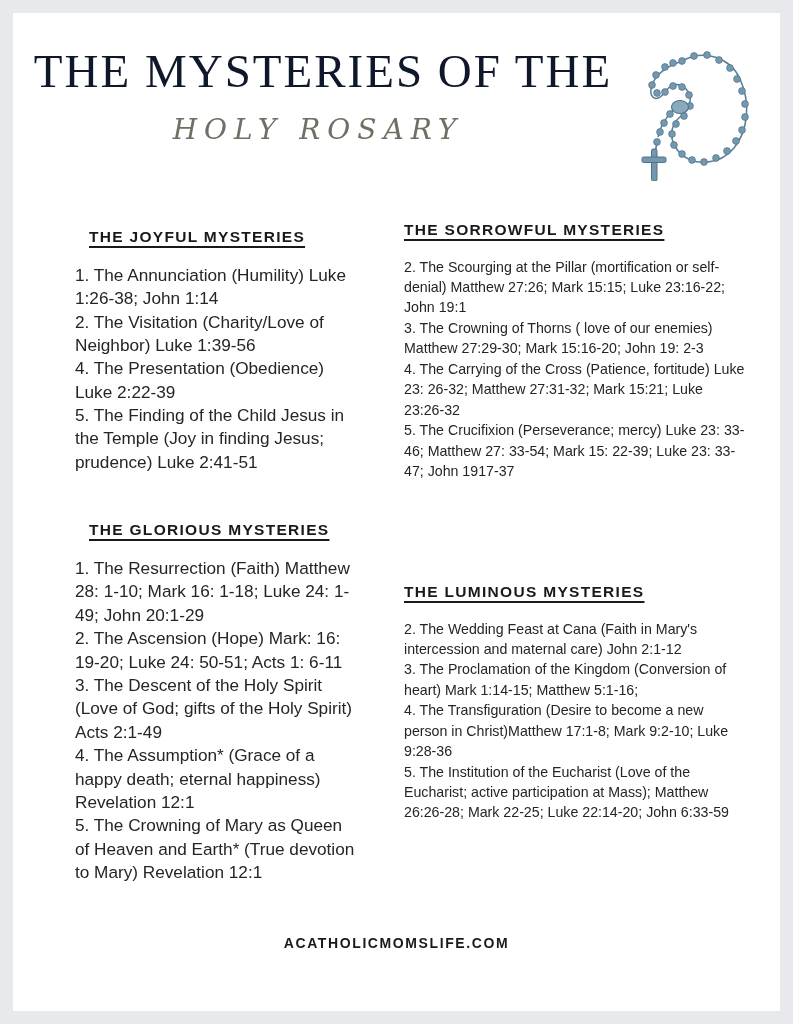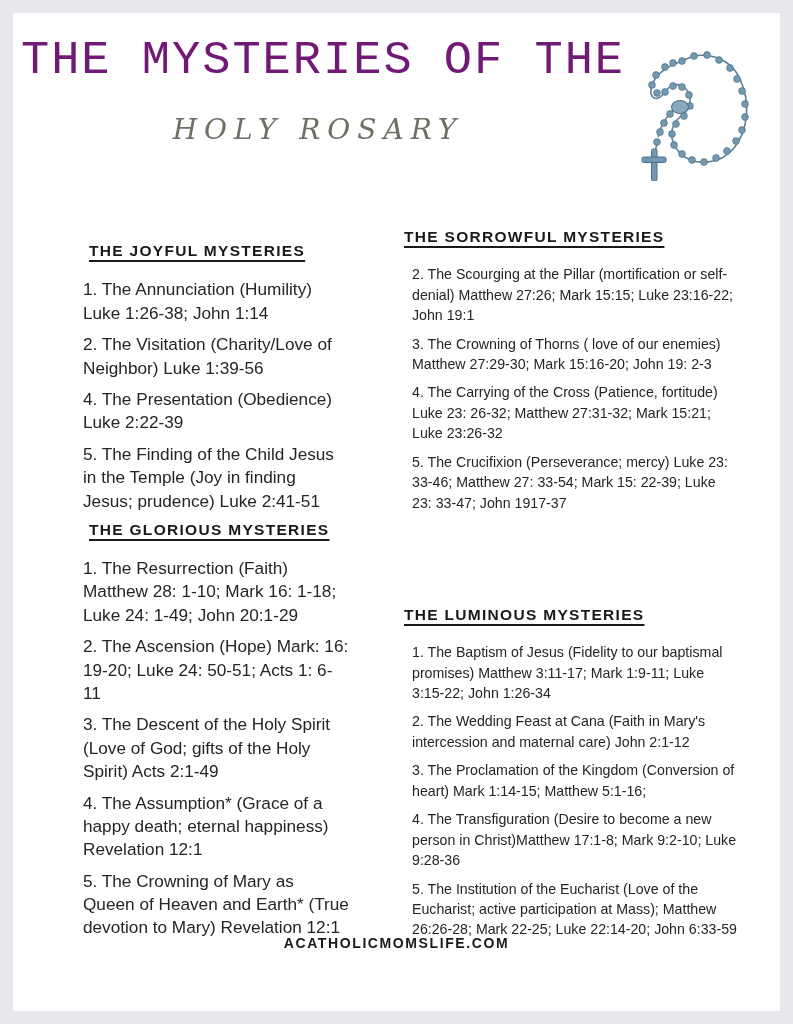--- a/index.html
+++ b/index.html
@@ -26,27 +26,27 @@
   }
 
   
   .header {
     position: relative;
     height: 160px;
   }
   .title-main {
     position: absolute;
     left: 0;
-    top: 24px;
+    top: 35px;
     width: 620px;
     text-align: center;
-    font-family: Liberation Mono, monospace;
+    font-family: Liberation Serif, serif;
     font-size: 47px;
     letter-spacing: 2.0px;
-    color: #701a75;
+    color: #0f172a;
     line-height: 1;
     white-space: nowrap;
   }
   .title-script {
     position: absolute;
     left: 0;
     top: 103px;
     width: 610px;
     text-align: center;
     font-family: "DejaVu Serif", serif;
@@ -67,21 +67,21 @@
 
   
   .mysteries-grid {
     position: absolute;
     left: 0;
     top: 168px;
     width: 767px;
   }
   .grid-row {
     display: flex;
-    align-items: flex-end;
+    align-items: center;
   }
   .col-left {
     width: 345px;
     padding-left: 62px;
     box-sizing: border-box;
   }
   .col-right {
     width: 422px;
     padding-left: 46px;
     padding-right: 34px;
@@ -104,21 +104,21 @@
   }
   .col-left .section-heading { padding-left: 14px; }
 
   .mystery-list {
     list-style: none;
     margin: 0;
     padding: 0;
     color: #232529;
   }
   .mystery-list li {
-    margin: 8px;
+    margin: 0;
     padding: 0;
   }
 
   
   .col-left .mystery-list {
     font-size: 17.2px;
     line-height: 1.36;
   }
   
   .col-right .mystery-list {
@@ -245,21 +245,20 @@
           <li>2. The Ascension (Hope) Mark: 16: 19-20; Luke 24: 50-51; Acts 1: 6-11</li>
           <li>3. The Descent of the Holy Spirit (Love of God; gifts of the Holy Spirit) Acts 2:1-49</li>
           <li>4. The Assumption* (Grace of a happy death; eternal happiness) Revelation 12:1</li>
           <li>5. The Crowning of Mary as Queen of Heaven and Earth* (True devotion to Mary) Revelation 12:1</li>
         </ul>
       </div>
 
       <div class="col-right">
         <div class="section-heading">THE LUMINOUS MYSTERIES</div>
         <ul class="mystery-list">
-          <li>1. The Baptism of Jesus (Fidelity to our baptismal promises) Matthew 3:11-17; Mark 1:9-11; Luke 3:15-22; John 1:26-34</li>
           <li>2. The Wedding Feast at Cana (Faith in Mary's intercession and maternal care) John 2:1-12</li>
           <li>3. The Proclamation of the Kingdom (Conversion of heart) Mark 1:14-15; Matthew 5:1-16;</li>
           <li>4. The Transfiguration (Desire to become a new person in Christ)Matthew 17:1-8; Mark 9:2-10; Luke 9:28-36</li>
           <li>5. The Institution of the Eucharist (Love of the Eucharist; active participation at Mass); Matthew 26:26-28; Mark 22-25; Luke 22:14-20; John 6:33-59</li>
         </ul>
       </div>
     </div>
   </div>
 
   <div class="footer">

